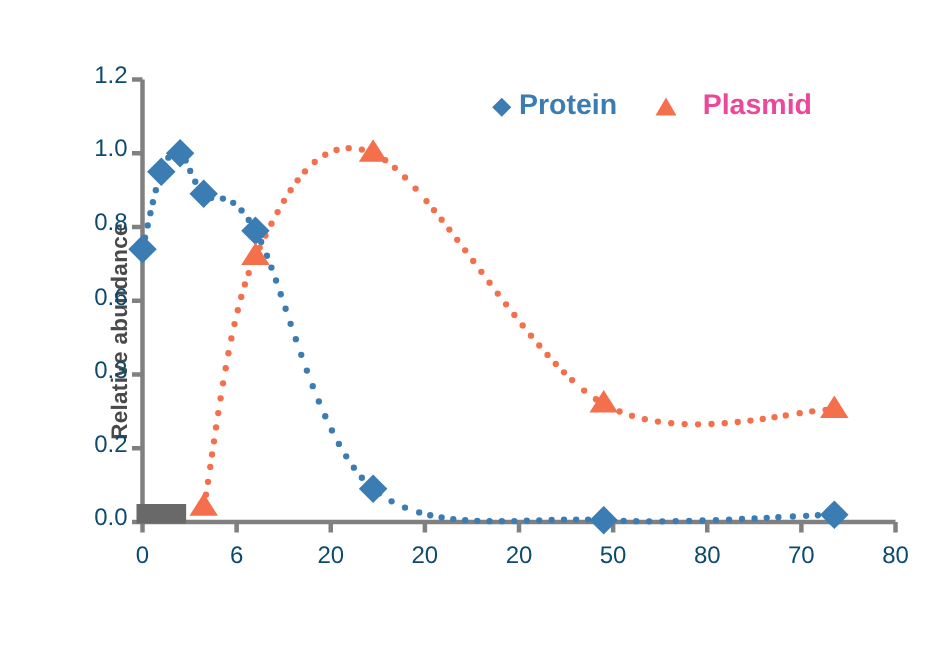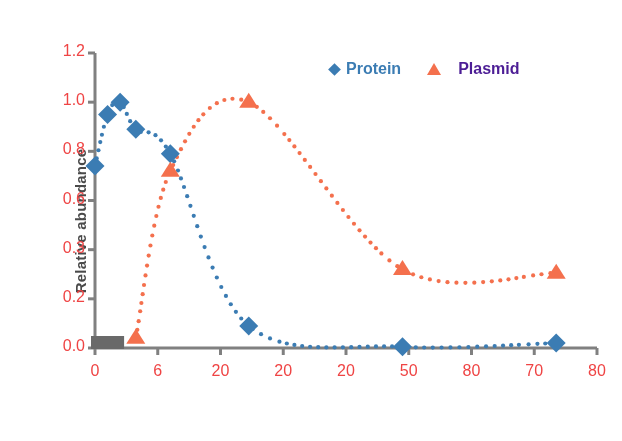--- a/index.html
+++ b/index.html
@@ -23,31 +23,31 @@
     transform:translateY(-50%) rotate(-90deg);
     transform-origin:center center;
     white-space:nowrap;
   }
   #x-axis-title{
     left:0;width:622px;top:396px;
     text-align:center;
   }
   .tick-label{
     position:absolute;
-    color:#ef4444;
+    color:#0c4a6e;
     font-size:16px;
     white-space:nowrap;
   }
   .y-tick-label{text-align:right;}
   .x-tick-label{text-align:center;}
   #legend{
     position:absolute;
     left:330px;top:60px;
     display:flex;align-items:center;gap:26px;
-    font-size:16px;font-weight:bold;
+    font-size:19px;font-weight:bold;
   }
   .legend-entry{display:flex;align-items:center;gap:7px;}
   .legend-marker{display:inline-block;}
   .marker-diamond{
     width:9px;height:9px;
     transform:rotate(45deg);
   }
   .marker-triangle{
     width:0;height:0;
     border-left:7px solid transparent;
@@ -255,21 +255,21 @@
     </svg>
 
   <div class="axis-title" id="y-axis-title">Relative abundance</div>
 
 
   <div id="legend">
     <div class="legend-entry" style="color: rgb(59, 124, 179);">
       <span class="legend-marker marker-diamond" style="background: rgb(59, 124, 179);"></span>
       <span>Protein</span>
     </div>
-    <div class="legend-entry" style="color: #4c1d95; gap: 17px;">
+    <div class="legend-entry" style="color: #ec4899; gap: 17px;">
       <span class="legend-marker marker-triangle" style="border-bottom: 12px solid rgb(244, 112, 77);"></span>
       <span>Plasmid</span>
     </div>
   </div>
 
 <div class="tick-label y-tick-label" style="left: 30px; width: 55px; top: 337px;">0.0</div>
     <div class="tick-label y-tick-label" style="left: 30px; width: 55px; top: 287.833px; text-align: right;">0.2</div>
     <div class="tick-label y-tick-label" style="left: 30px; width: 55px; top: 238.667px;">0.3</div>
     <div class="tick-label y-tick-label" style="left: 30px; width: 55px; top: 189.5px;">0.6</div>
     <div class="tick-label y-tick-label" style="left: 30px; width: 55px; top: 140.333px;">0.8</div>

